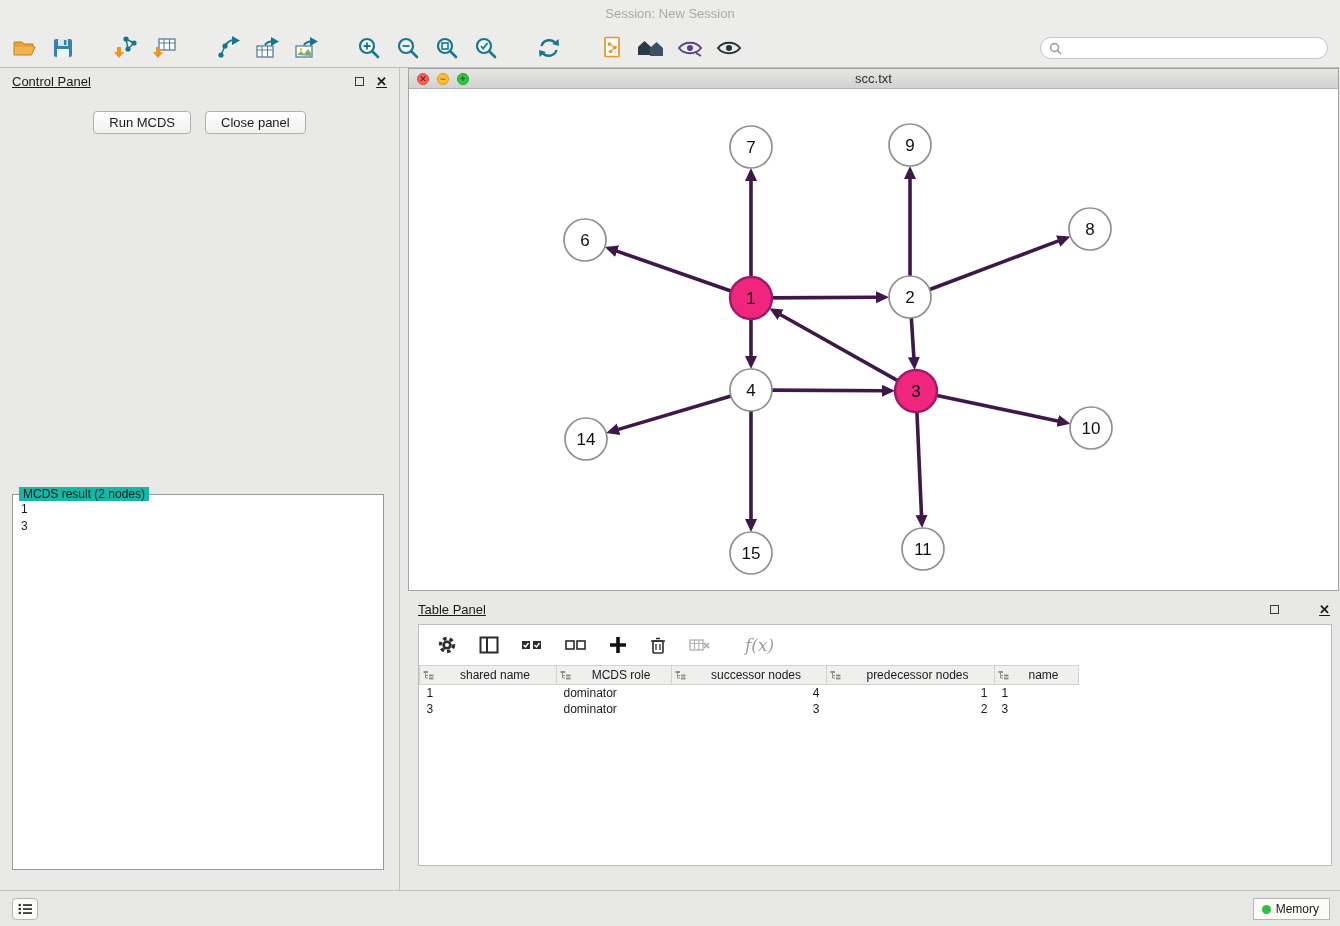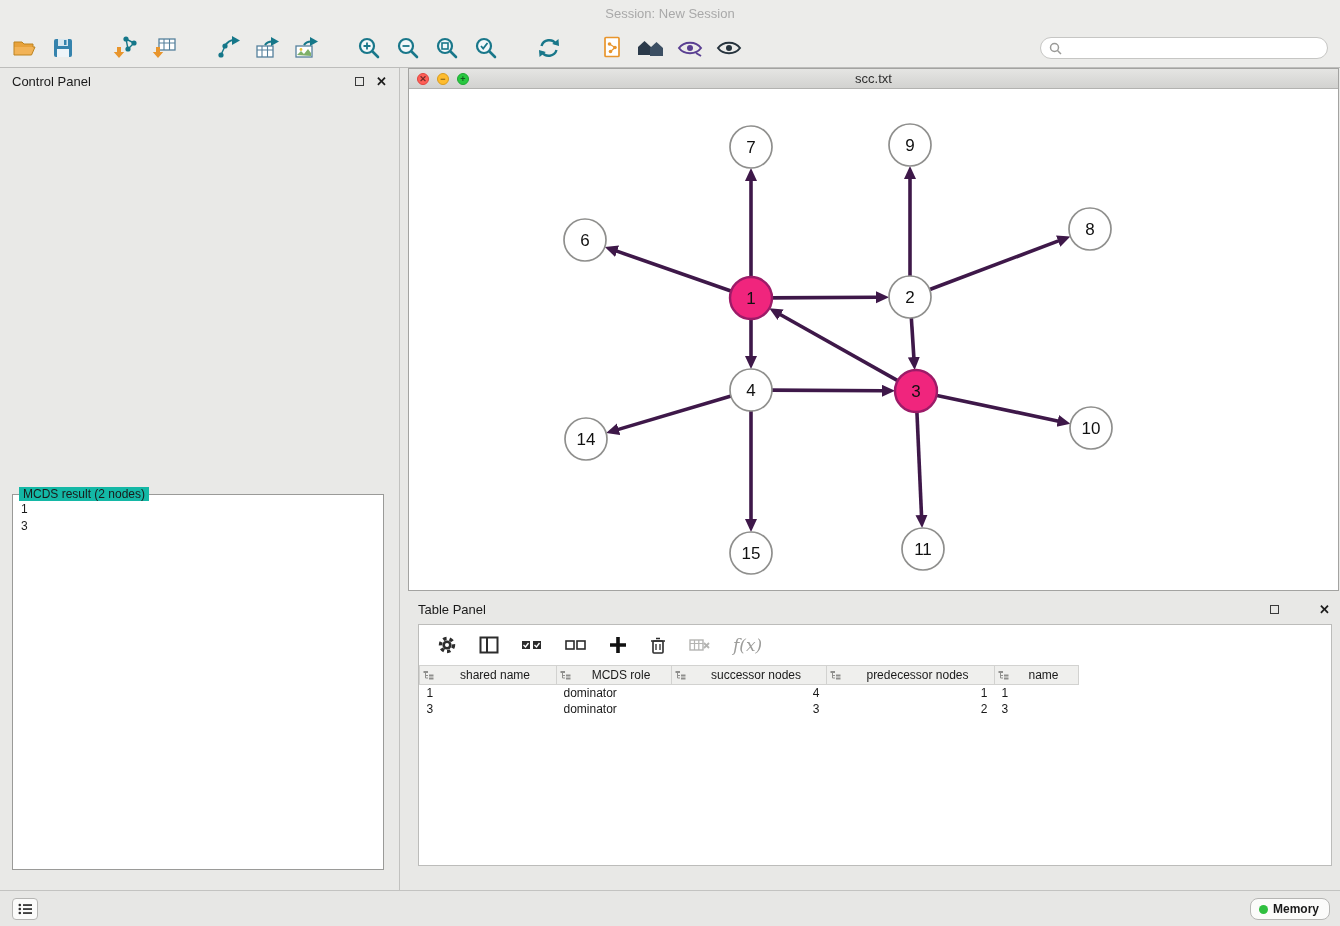--- a/index.html
+++ b/index.html
@@ -18,21 +18,21 @@
   .icon-btn svg { display:block; }
   .grp { margin-left:24px; }
   .search-box { position:absolute; right:12px; top:9px; width:288px; height:22px; background:#fff;
                 border:1px solid #c6c6c4; border-radius:12px; display:flex; align-items:center; padding:0 8px; }
   .search-box input { border:none; outline:none; flex:1; font-size:12px; margin-left:6px;
                       font-family:"Liberation Sans",sans-serif; background:transparent; }
 
   
   .control-panel { position:absolute; left:0; top:68px; width:400px; bottom:36px;
                    background:#e9e9e7; border-right:1px solid #c2c2c0; }
-  .panel-header { height:26px; display:flex; align-items:center; padding:0 12px; font-size:13px; }
+  .panel-header { height:26px; display:flex; align-items:center; padding:0 12px; font-size:13px;text-decoration:underline; }
   .panel-header .sp { flex:1; }
   .float-ic { width:9px; height:9px; border:1.5px solid #3a3a3a; display:inline-block; margin-right:12px; }
   .close-ic { font-size:13px; font-weight:bold; color:#1c1c1c; line-height:1; }
   .cp-tabs { display:flex; justify-content:center; margin-top:5px; }
   .tab { padding:3px 13px; font-size:13px; background:#f4f4f2; border:1px solid #bdbdbb; margin-left:-1px;
          color:#1a1a1a; white-space:nowrap; }
   .tab.first { border-top-left-radius:4px; border-bottom-left-radius:4px; margin-left:0; }
   .tab.last { border-top-right-radius:4px; border-bottom-right-radius:4px; }
   .tab.active { background:#dadad8; color:#9d9d9b; }
   .opt-label { text-align:center; margin-top:22px; font-size:13px; }
@@ -64,35 +64,35 @@
   .light.yellow { background:#febc2e; border:0.5px solid #d89c1e; }
   .light.green { background:#28c840; border:0.5px solid #1ea733; }
   .net-canvas { display:block; }
 
   
   .table-panel { position:absolute; left:408px; top:596px; width:932px; bottom:36px; }
   .tp-box { position:absolute; top:28px; left:10px; right:8px; bottom:24px; background:#fff;
             border:1px solid #bcbcba; overflow:hidden; }
   .tp-toolbar { height:40px; display:flex; align-items:center; gap:22px; padding-left:18px; }
   .tp-toolbar .ti { display:flex; align-items:center; justify-content:center; }
-  .fx { font-family:"DejaVu Serif", serif; font-style:italic; font-size:17px; color:#9c9c9a; }
+  .fx { font-family:"DejaVu Serif", serif; font-style:italic; font-size:17px; color:#9c9c9a;margin-left:12px; }
   table.grid { border-collapse:collapse; font-size:12px; table-layout:fixed; }
   table.grid th { background:#efefed; border:1px solid #d2d2d0; height:19px; font-weight:normal;
                   position:relative; padding:0 4px 0 18px; font-size:12px; }
   table.grid th .colicon { position:absolute; left:3px; top:4px; }
   table.grid td { height:16px; padding:0 7px; white-space:nowrap; overflow:hidden; }
   .tp-tabs { position:absolute; bottom:6px; left:0; right:0; display:flex; justify-content:center; }
 
   
   .statusbar { position:absolute; left:0; right:0; bottom:0; height:36px; background:#e7e7e5;
                border-top:1px solid #c3c3c1; }
   .sb-left { position:absolute; left:12px; top:7px; width:26px; height:22px; background:#fbfbfa;
              border:1px solid #b6b6b4; border-radius:4px; display:flex; align-items:center; justify-content:center; }
   .memory-btn { position:absolute; right:10px; top:7px; height:22px; padding:0 10px 0 8px; background:#fbfbfa;
-                border:1px solid #b6b6b4; border-radius:8px; display:flex; align-items:center; gap:5px; font-size:12px;font-weight:bold; }
+                border:1px solid #b6b6b4; border-radius:0; display:flex; align-items:center; gap:5px; font-size:12px; }
   .memdot { width:9px; height:9px; border-radius:50%; background:#2fbf3f; }
 </style>
 </head>
 <body>
 
 <div class="titlebar">Session: New Session</div>
 
 <div class="toolbar">
 
   <div class="icon-btn">
@@ -230,20 +230,24 @@
     <input placeholder="" style="">
   </div>
 </div>
 
 <div class="control-panel">
   <div class="panel-header">
     <span>Control Panel</span>
     <span class="sp"></span>
     <span class="float-ic"></span>
     <span class="close-ic">✕</span>
+  </div>
+  <div class="cp-buttons">
+    <button class="btn">Run MCDS</button>
+    <button class="btn">Close panel</button>
   </div>
   <div class="result-box">
     <span class="result-legend">MCDS result (2 nodes)</span>
     <div class="result-values">
         <div>1</div>
         <div>3</div>
       </div>
   </div>
 </div>
 

